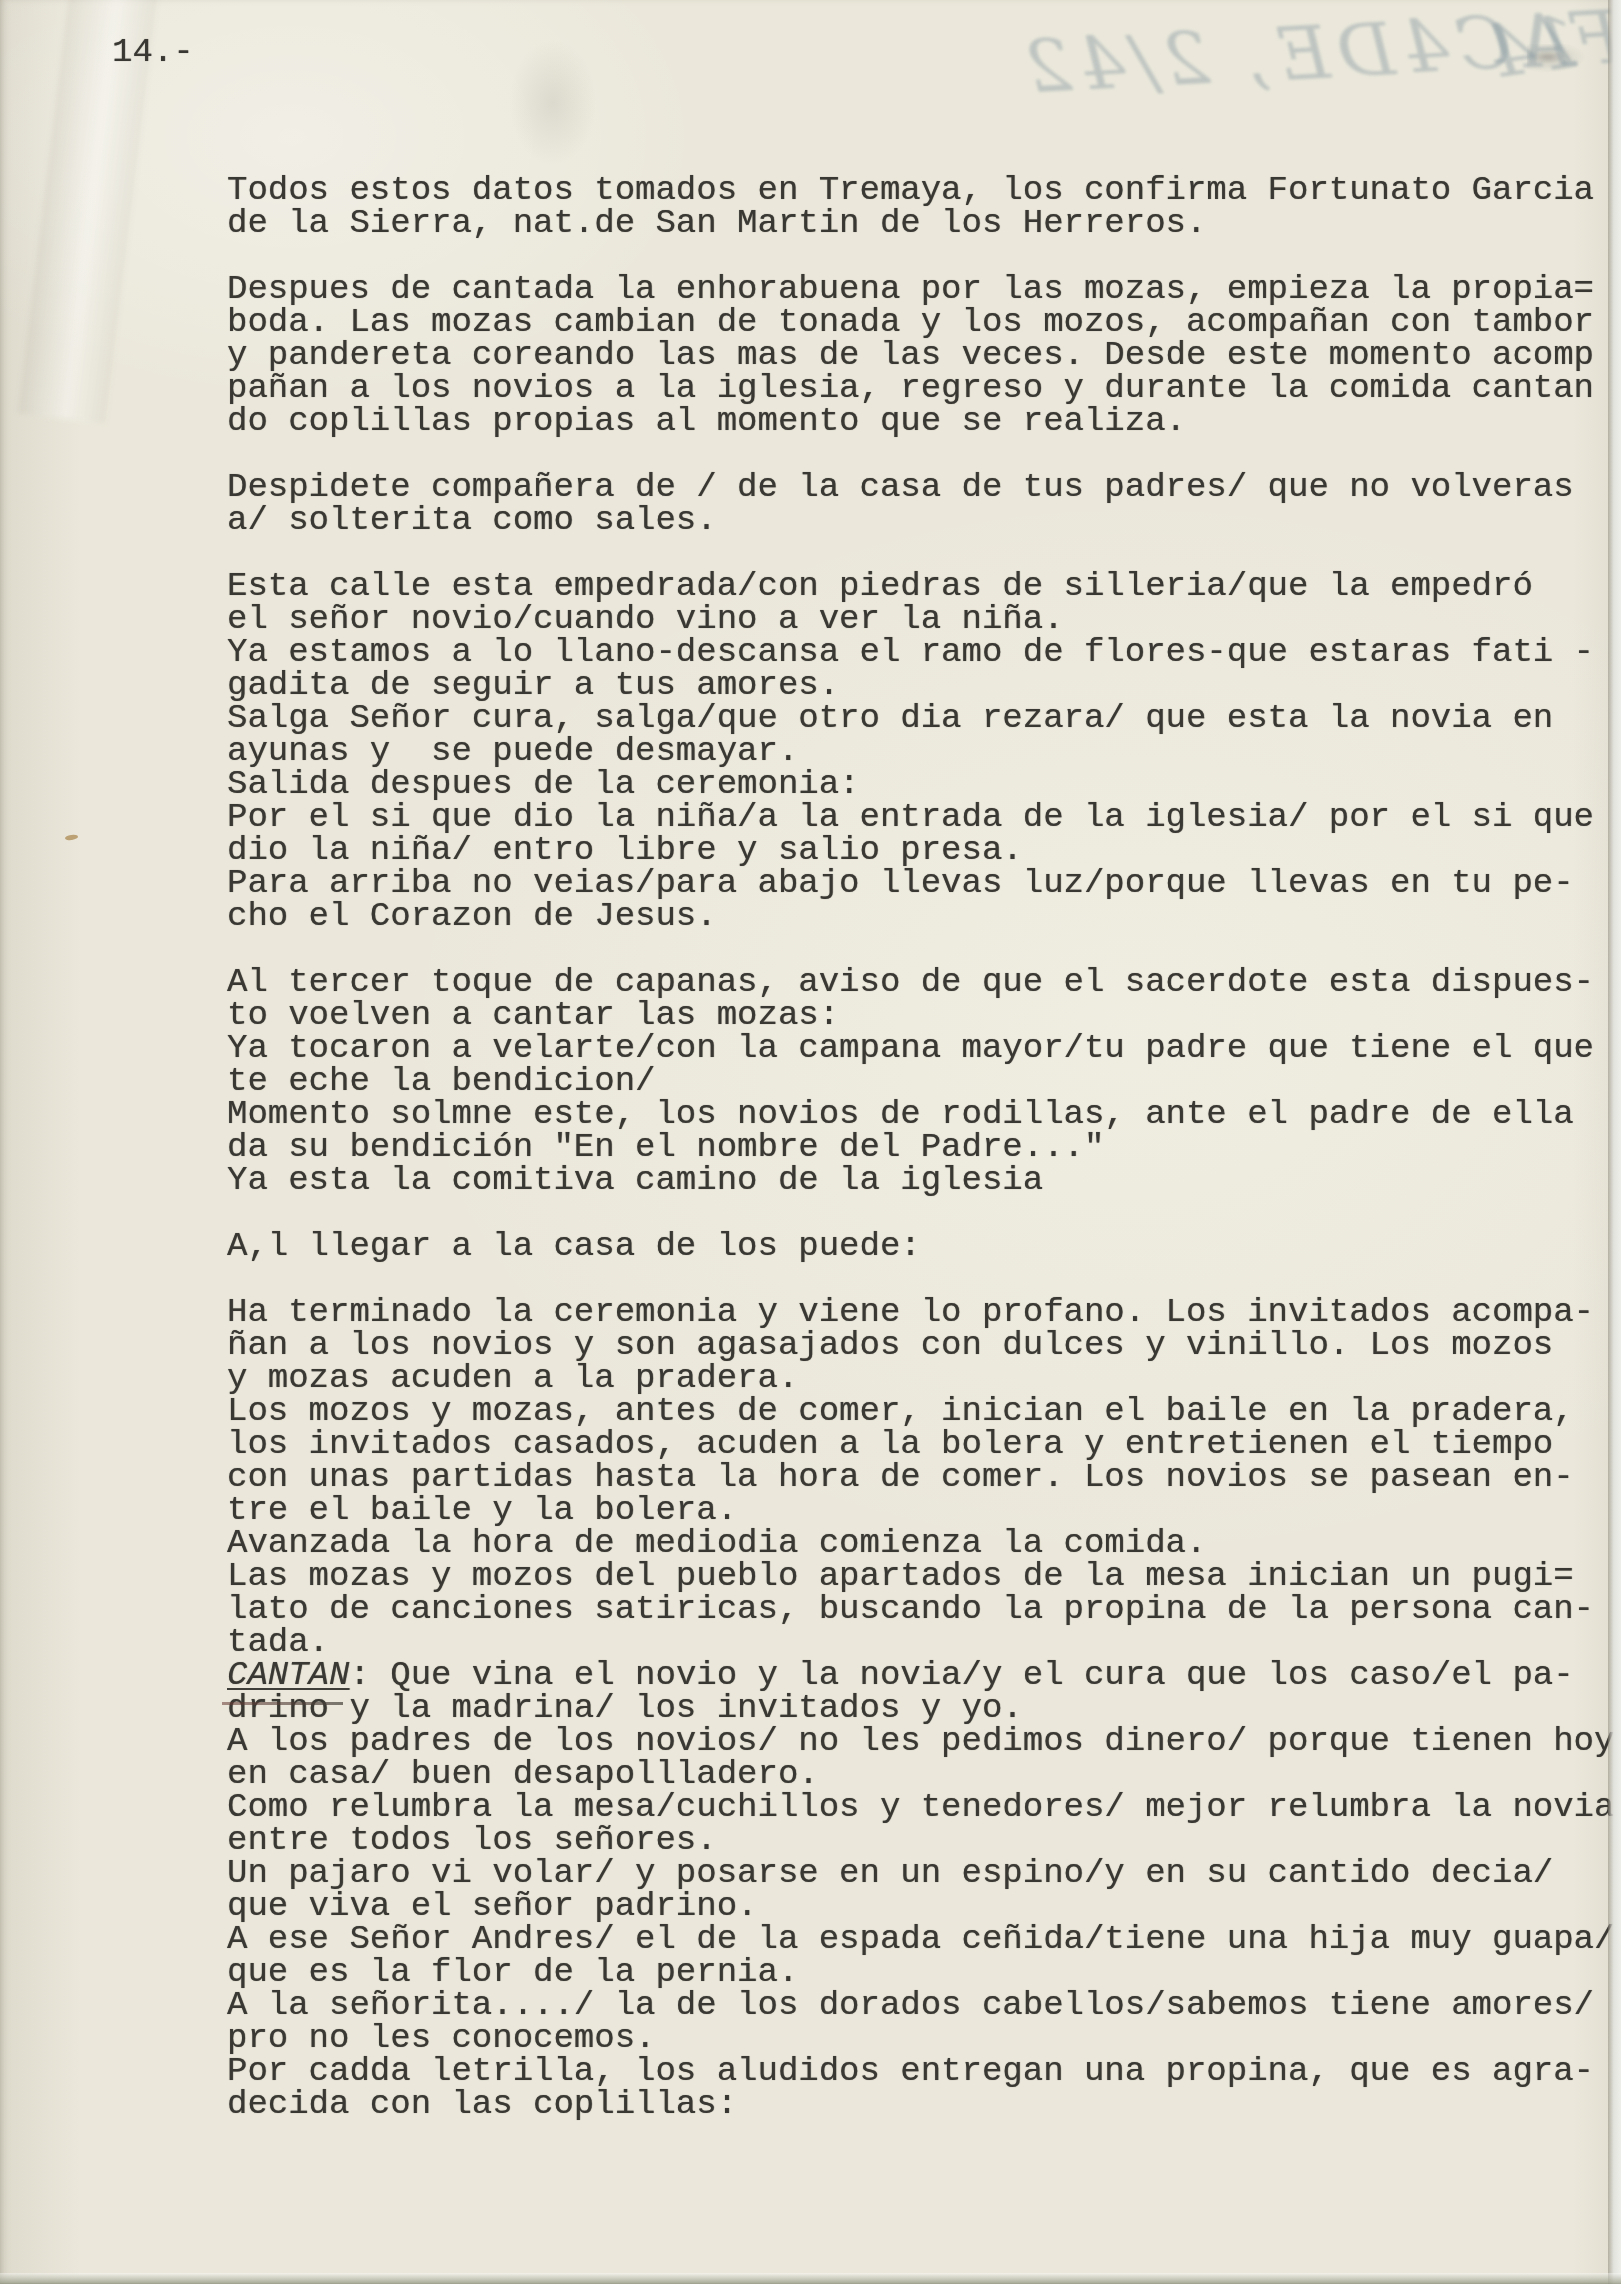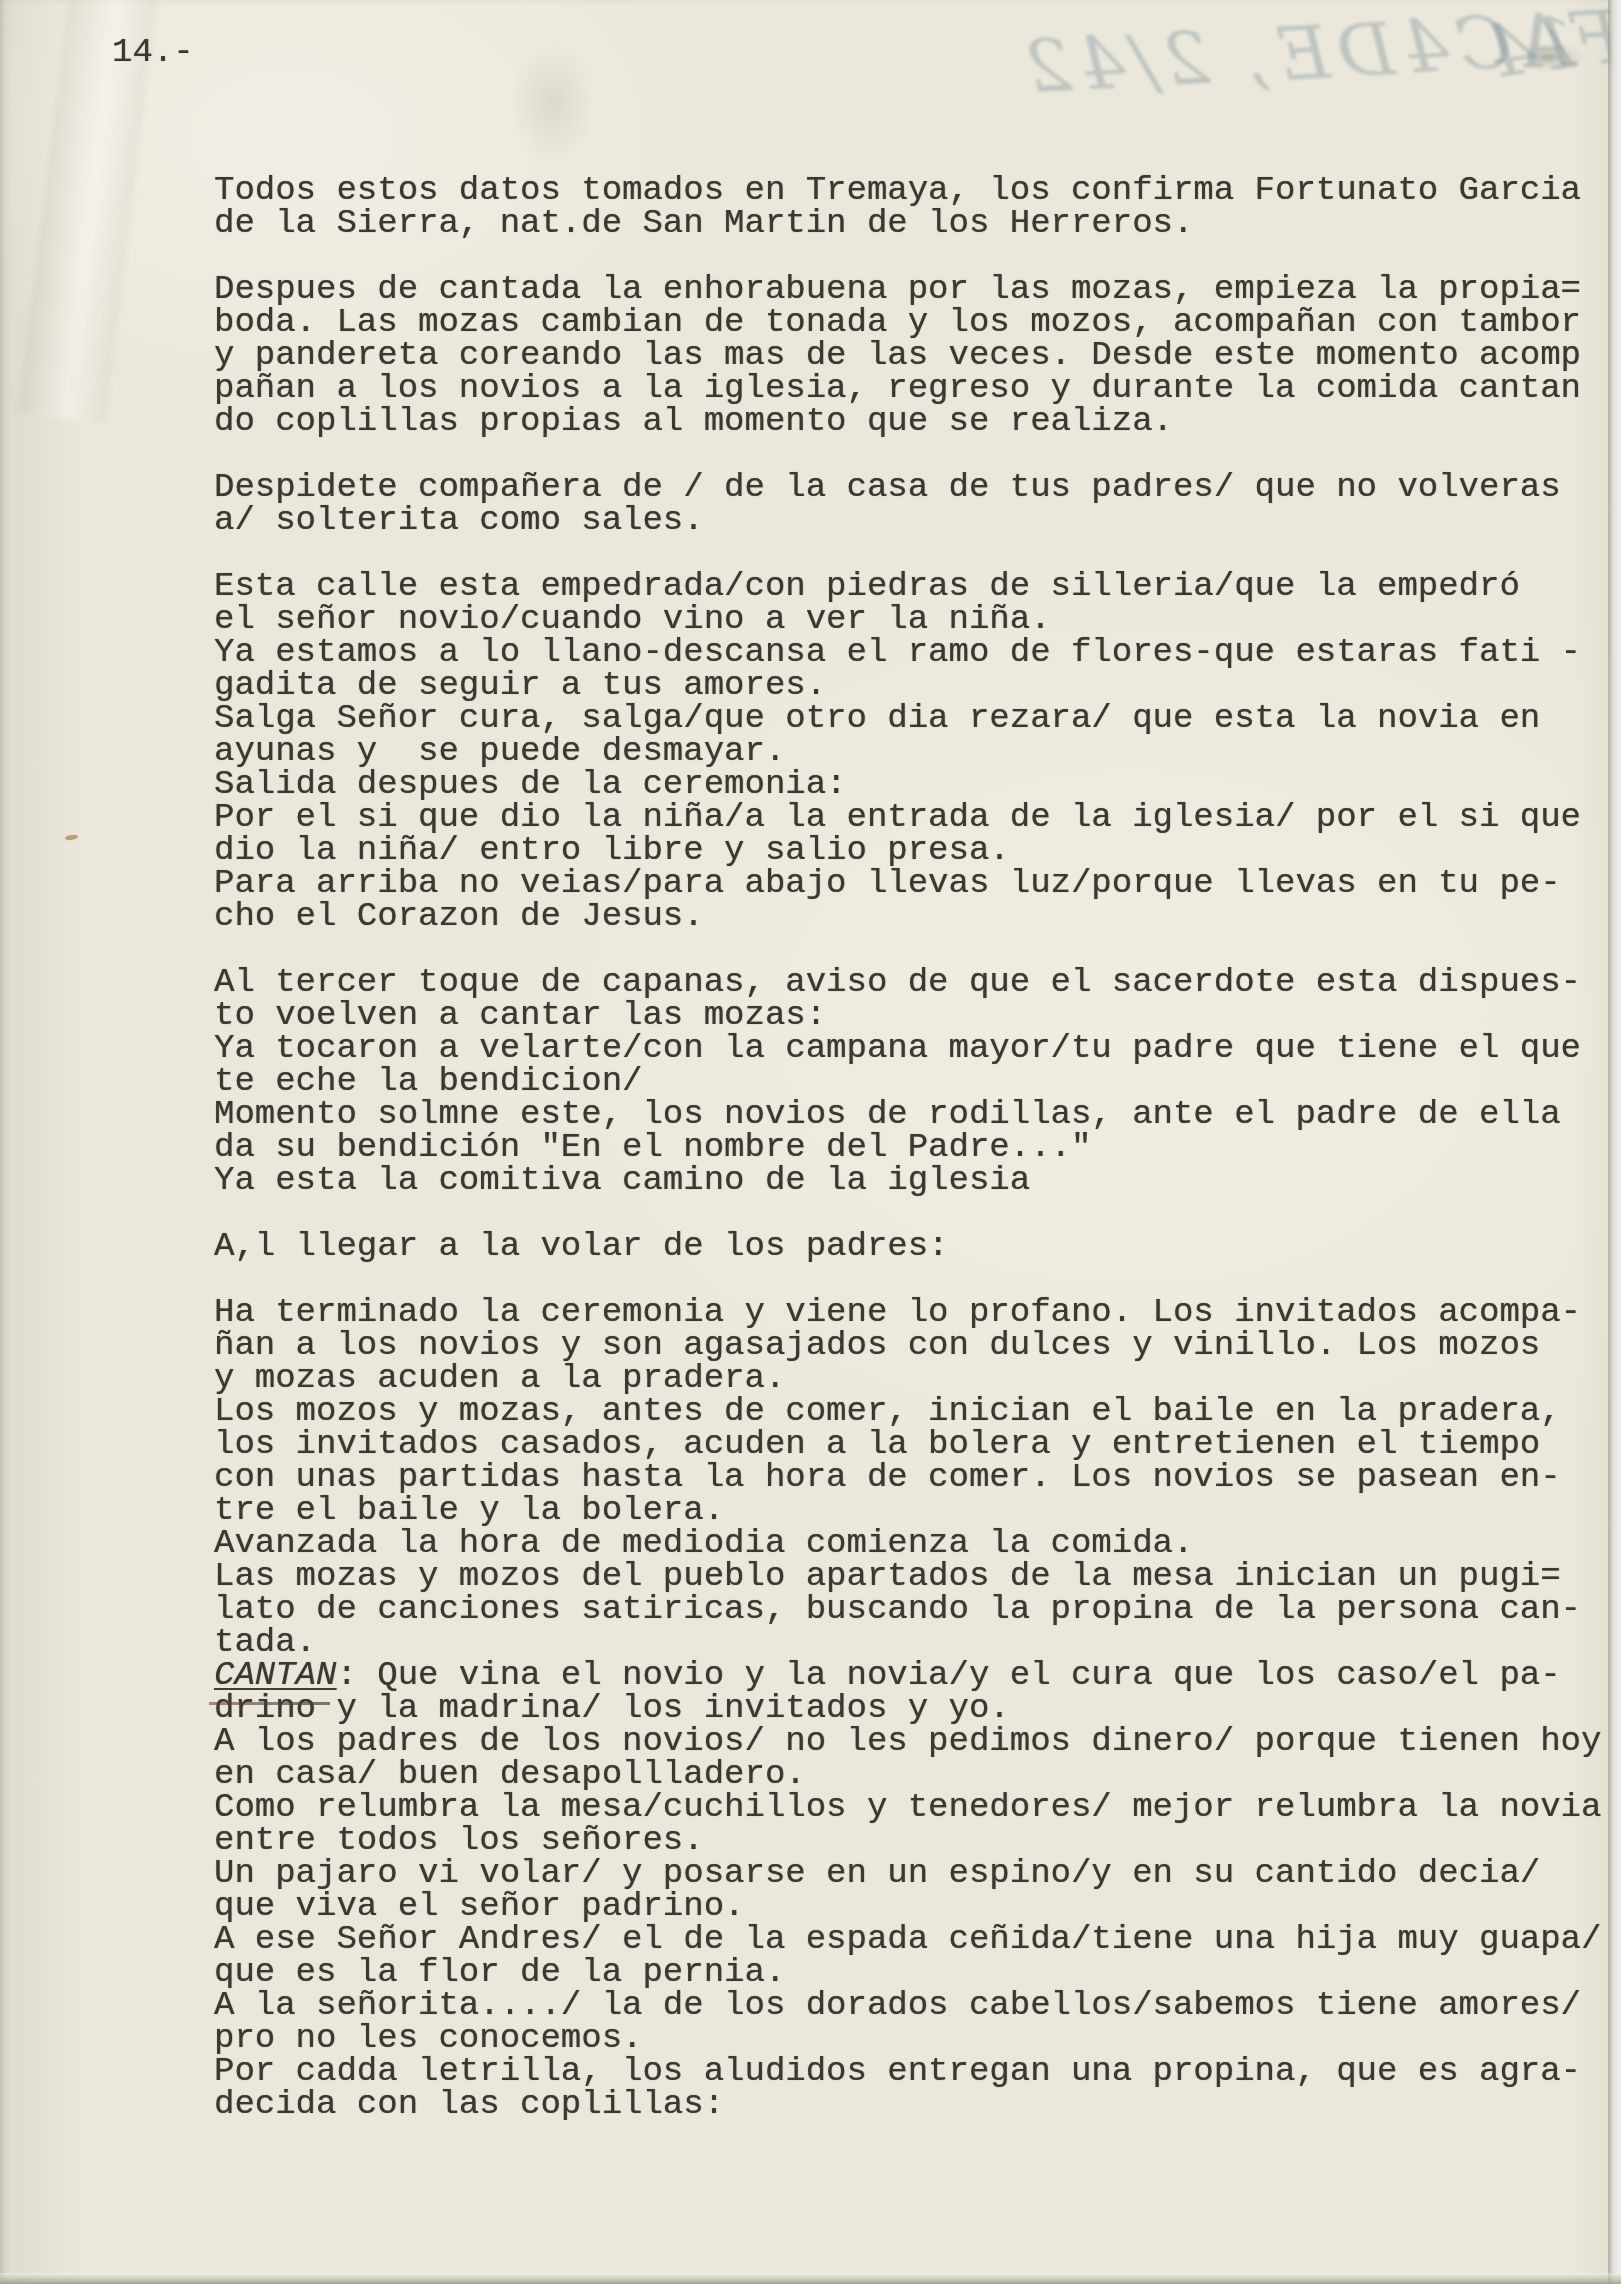--- a/index.html
+++ b/index.html
@@ -55,21 +55,21 @@
   }
   
   .typed {
     position: absolute; left: 214px; top: 174px; width: 1404px;
     font-size: 34px; line-height: 33px;
     color: #3a3833;
     text-shadow: 0 0 1px rgba(55,53,46,0.55), 0.5px 0 0 rgba(55,53,46,0.25);
     letter-spacing: 0;
   }
   .typed p.para {
-    margin: 0 0 33px 0;
+    margin: 0 0 33px 13px;
     white-space: pre-wrap;
   }
   .typed p.para:last-child { margin-bottom: 0; }
   .page-number {
     position: absolute; left: 112px; top: 35px;
     font-size: 34px; line-height: 34px;
     color: #3a3833;
     text-shadow: 0 0 1px rgba(55,53,46,0.55), 0.5px 0 0 rgba(55,53,46,0.25);
   }
   .cantan {
@@ -145,21 +145,21 @@
 dio la niña/ entro libre y salio presa.
 Para arriba no veias/para abajo llevas luz/porque llevas en tu pe-
 cho el Corazon de Jesus.</p>
       <p class="para">Al tercer toque de capanas, aviso de que el sacerdote esta dispues-
 to voelven a cantar las mozas:
 Ya tocaron a velarte/con la campana mayor/tu padre que tiene el que
 te eche la bendicion/
 Momento solmne este, los novios de rodillas, ante el padre de ella
 da su bendición "En el nombre del Padre..."
 Ya esta la comitiva camino de la iglesia</p>
-      <p class="para">A,l llegar a la volar de los padres:</p>
+      <p class="para">A,l llegar a la casa de los puede:</p>
       <p class="para">Ha terminado la ceremonia y viene lo profano. Los invitados acompa-
 ñan a los novios y son agasajados con dulces y vinillo. Los mozos
 y mozas acuden a la pradera.
 Los mozos y mozas, antes de comer, inician el baile en la pradera,
 los invitados casados, acuden a la bolera y entretienen el tiempo
 con unas partidas hasta la hora de comer. Los novios se pasean en-
 tre el baile y la bolera.
 Avanzada la hora de mediodia comienza la comida.
 Las mozas y mozos del pueblo apartados de la mesa inician un pugi=
 lato de canciones satiricas, buscando la propina de la persona can-

